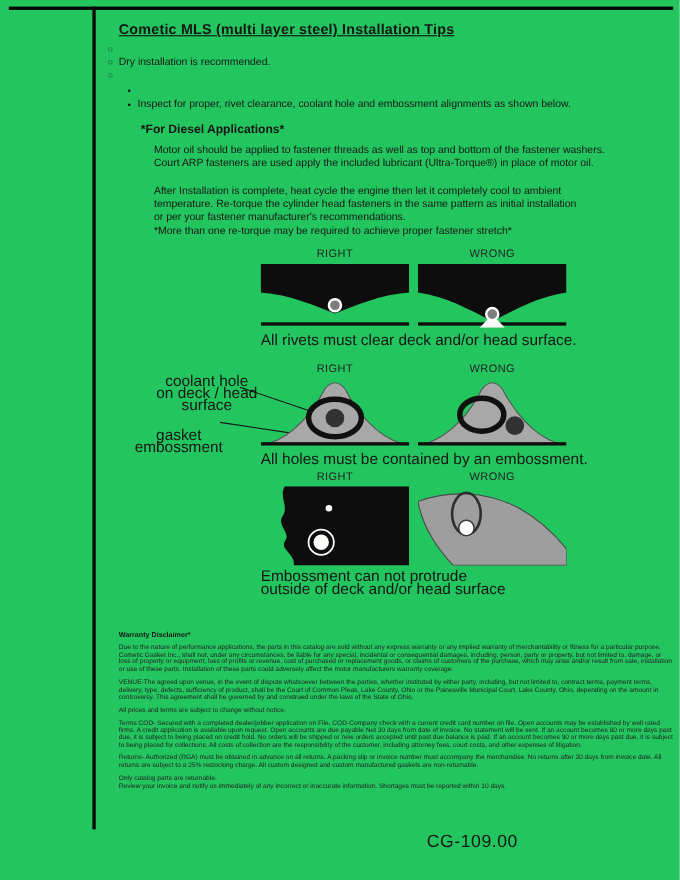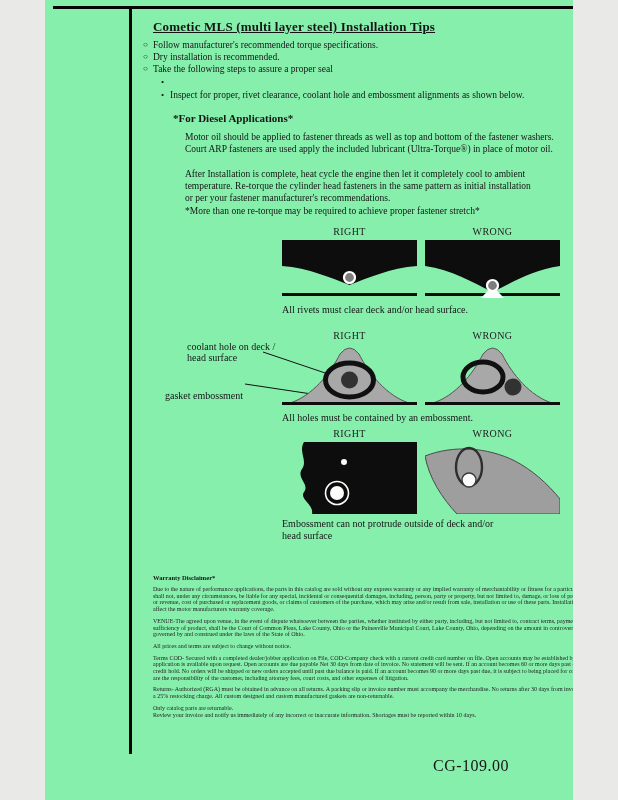--- a/index.html
+++ b/index.html
@@ -1,17 +1,17 @@
 <!DOCTYPE html>
 <html><head>
 <meta charset="utf-8">
 <style>
   html,body{margin:0;padding:0;background:#e9e9e7;}
-  .page{position:relative;width:528px;height:800px;background:#86efac;
-        font-family:Liberation Serif, serif;color:#151515;overflow:hidden;margin:0 auto;}
+  .page{position:relative;width:618px;height:800px;background:#22c55e;
+        font-family:Liberation Sans, sans-serif;color:#151515;overflow:hidden;margin:0 auto;}
   .top-rule{position:absolute;left:8px;top:6px;width:604px;height:3px;background:#060606;}
   .left-rule{position:absolute;left:84px;top:6px;width:3px;height:748px;background:#060606;}
 
   .title{position:absolute;left:108px;top:19px;font-size:13px;font-weight:bold;
          text-decoration:underline;letter-spacing:.2px;white-space:nowrap;}
 
   .bullets{position:absolute;left:98px;top:39px;width:510px;font-size:9.5px;line-height:12px;}
   .bullet{display:flex;}
   .bullet .marker{width:10px;font-size:8px;flex:0 0 auto;}
   .bullet .txt{white-space:nowrap;}
@@ -21,22 +21,22 @@
   .subbullet .txt{white-space:nowrap;}
 
   .diesel-heading{position:absolute;left:128px;top:112px;font-size:11px;font-weight:bold;white-space:nowrap;}
   .para{position:absolute;left:120px;font-size:9.5px;line-height:12px;}
   .para .line{white-space:nowrap;padding-left:20px;}
   .p1{top:131px;} .p2{top:168px;} .p3{top:205px;}
 
   .dg-label{position:absolute;width:135px;text-align:center;font-size:10px;color:#222;letter-spacing:.4px;}
   .dg-panel{position:absolute;width:135px;line-height:0;}
   .dg-panel svg{width:100%;height:auto;display:block;}
-  .dg-caption{position:absolute;left:237px;font-size:10px;line-height:11.5px;}
-  .callout{position:absolute;font-size:10px;line-height:11px;}
+  .dg-caption{position:absolute;left:237px;font-size:14px;line-height:11.5px;}
+  .callout{position:absolute;font-size:14px;line-height:11px;text-align:center;}
   .arrows{position:absolute;left:195px;top:344px;width:115px;height:62px;}
 
   .warranty{position:absolute;left:108px;top:574px;width:505px;}
   .wheading{font-size:6.5px;font-weight:bold;margin-bottom:5px;}
   .wpara{font-size:6px;line-height:6.7px;margin-bottom:5px;color:#242424;}
   .wpara.tight{margin-bottom:0;}
 
   .footer-code{position:absolute;left:388px;top:757px;font-size:16px;letter-spacing:.5px;white-space:nowrap;}
 </style>
 </head>
@@ -45,29 +45,27 @@
 <div class="page">
 
   <div class="top-rule"></div>
   <div class="left-rule"></div>
 
   <div class="title">Cometic MLS (multi layer steel) Installation Tips</div>
 
   <div class="bullets">
     <div class="bullet">
       <span class="marker">○</span>
-      <span class="txt">Follow manufacturer's recommended torque specifications.</span>
     </div>
     <div class="bullet">
       <span class="marker">○</span>
       <span class="txt">Dry installation is recommended.</span>
     </div>
     <div class="bullet">
       <span class="marker">○</span>
-      <span class="txt">Take the following steps to assure a proper seal</span>
     </div>
     <div class="subbullets">
       <div class="subbullet">
         <span class="marker">•</span>
       </div>
       <div class="subbullet">
         <span class="marker">•</span>
         <span class="txt">Inspect for proper, rivet clearance, coolant hole and embossment alignments as shown below.</span>
       </div>
     </div>

